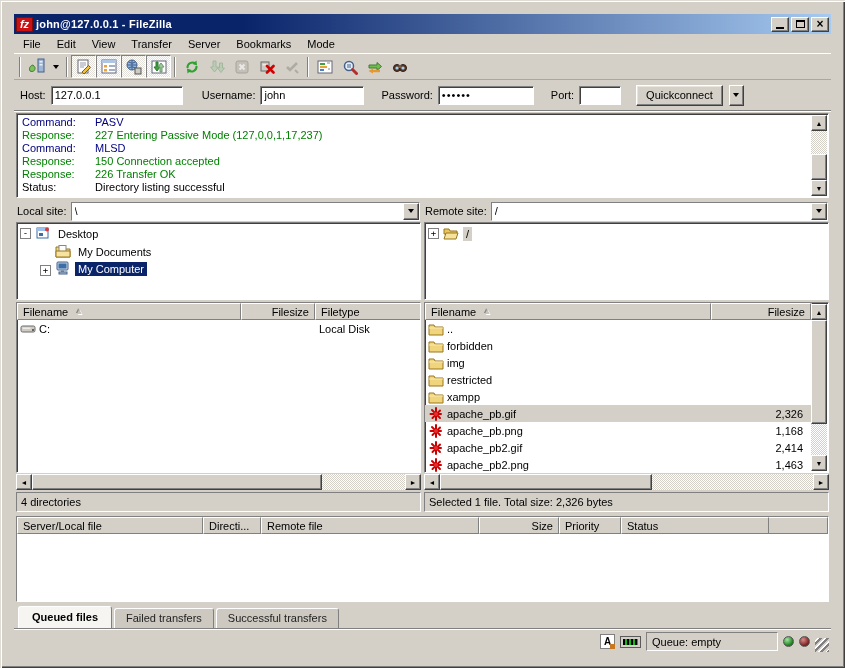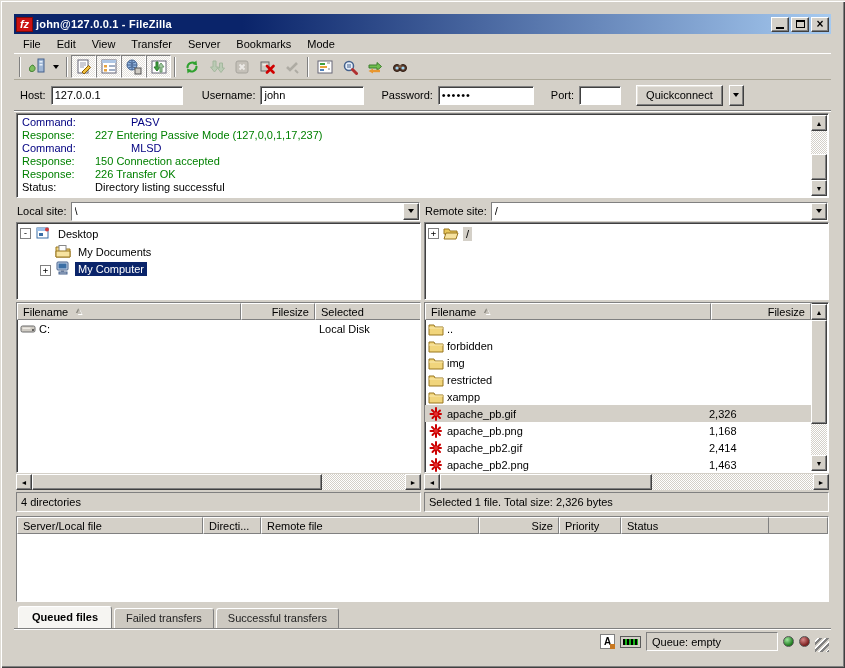--- a/index.html
+++ b/index.html
@@ -50,21 +50,21 @@
     box-shadow:inset -1px -1px 0 #808080,inset 1px 1px 0 #E8E5DE;font-family:"Liberation Sans",sans-serif;font-size:11px;}
   .qc-drop{width:15px;height:21px;margin-left:1px;background:#D4D0C8;border:1px solid;border-color:#fff #404040 #404040 #fff;
     box-shadow:inset -1px -1px 0 #808080;display:flex;align-items:center;justify-content:center;}
 
   
   .log{position:relative;height:85px;flex:0 0 85px;margin:2px 2px 1px 2px;background:#fff;
     border:1px solid;border-color:#808080 #fff #fff #808080;box-shadow:inset 1px 1px 0 #404040;overflow:hidden;}
   .log-lines{position:absolute;left:2px;top:2px;right:18px;}
   .log-line{display:flex;line-height:13px;white-space:nowrap;}
   .log-label{width:76px;flex:0 0 76px;padding-left:3px;}
-  .log-line.command{color:#000080;gap:36px;}
+  .log-line.command{color:#000080;}
   .log-line.response{color:#008000;}
   .log-line.status{color:#000;}
 
   
   .checker{background:repeating-conic-gradient(#fff 0% 25%,#D4D0C8 0% 50%) 0 0/2px 2px;}
   .vscroll{position:absolute;top:1px;right:1px;bottom:1px;width:16px;display:flex;flex-direction:column;}
   .sbtn{flex:0 0 16px;height:16px;width:16px;background:#D4D0C8;border:1px solid;border-color:#fff #404040 #404040 #fff;
     box-shadow:inset -1px -1px 0 #808080;display:flex;align-items:center;justify-content:center;font-size:7px;color:#000;line-height:7px;}
   .vthumb{background:#D4D0C8;border:1px solid;border-color:#fff #404040 #404040 #fff;box-shadow:inset -1px -1px 0 #808080;}
   .vspace{flex:1;}
@@ -109,21 +109,21 @@
   .rc2{width:100px;flex:0 0 100px;}
   .list-body{flex:1;position:relative;overflow:hidden;}
   .list-body.pad-scroll{margin-right:16px;}
   .frow{display:flex;align-items:center;height:17px;white-space:nowrap;}
   .frow.selected{background:#D4D0C8;}
   .fcell{display:flex;align-items:center;gap:3px;padding-left:3px;overflow:hidden;}
   .lrow .fcell{width:222px;flex:0 0 222px;}
   .lrow .scell{width:74px;flex:0 0 74px;text-align:right;padding-right:6px;}
   .lrow .tcell{width:106px;flex:0 0 106px;padding-left:6px;}
   .rrow .fcell{width:284px;flex:0 0 284px;}
-  .rrow .scell{width:98px;flex:0 0 98px;text-align:left;padding-right:4px;}
+  .rrow .scell{width:98px;flex:0 0 98px;text-align:right;padding-right:4px;}
   .fic{width:16px;height:16px;flex:0 0 16px;}
 
   .pane-status{height:20px;flex:0 0 20px;margin-top:2px;display:flex;align-items:center;padding:1px 4px;
     border:1px solid;border-color:#808080 #fff #fff #808080;background:#D4D0C8;white-space:nowrap;overflow:hidden;}
 
   
   .queue{height:86px;flex:0 0 86px;margin:2px;background:#fff;border:1px solid;border-color:#808080 #fff #fff #808080;
     box-shadow:inset 1px 1px 0 #404040;display:flex;flex-direction:column;overflow:hidden;}
   .q1{width:186px;flex:0 0 186px;}
   .q2{width:58px;flex:0 0 58px;}
@@ -422,21 +422,21 @@
     <span>Filename</span>
     <span class="sortarrow">▲</span>
   </span>
 
   <span class="hcol num c2">
     <span>Filesize</span>
 
   </span>
 
   <span class="hcol c3">
-    <span>Selected</span>
+    <span>Filetype</span>
 
   </span>
 
   <span class="hcol c4">
     <span>L</span>
 
   </span>
 </span>
 
         </div>

